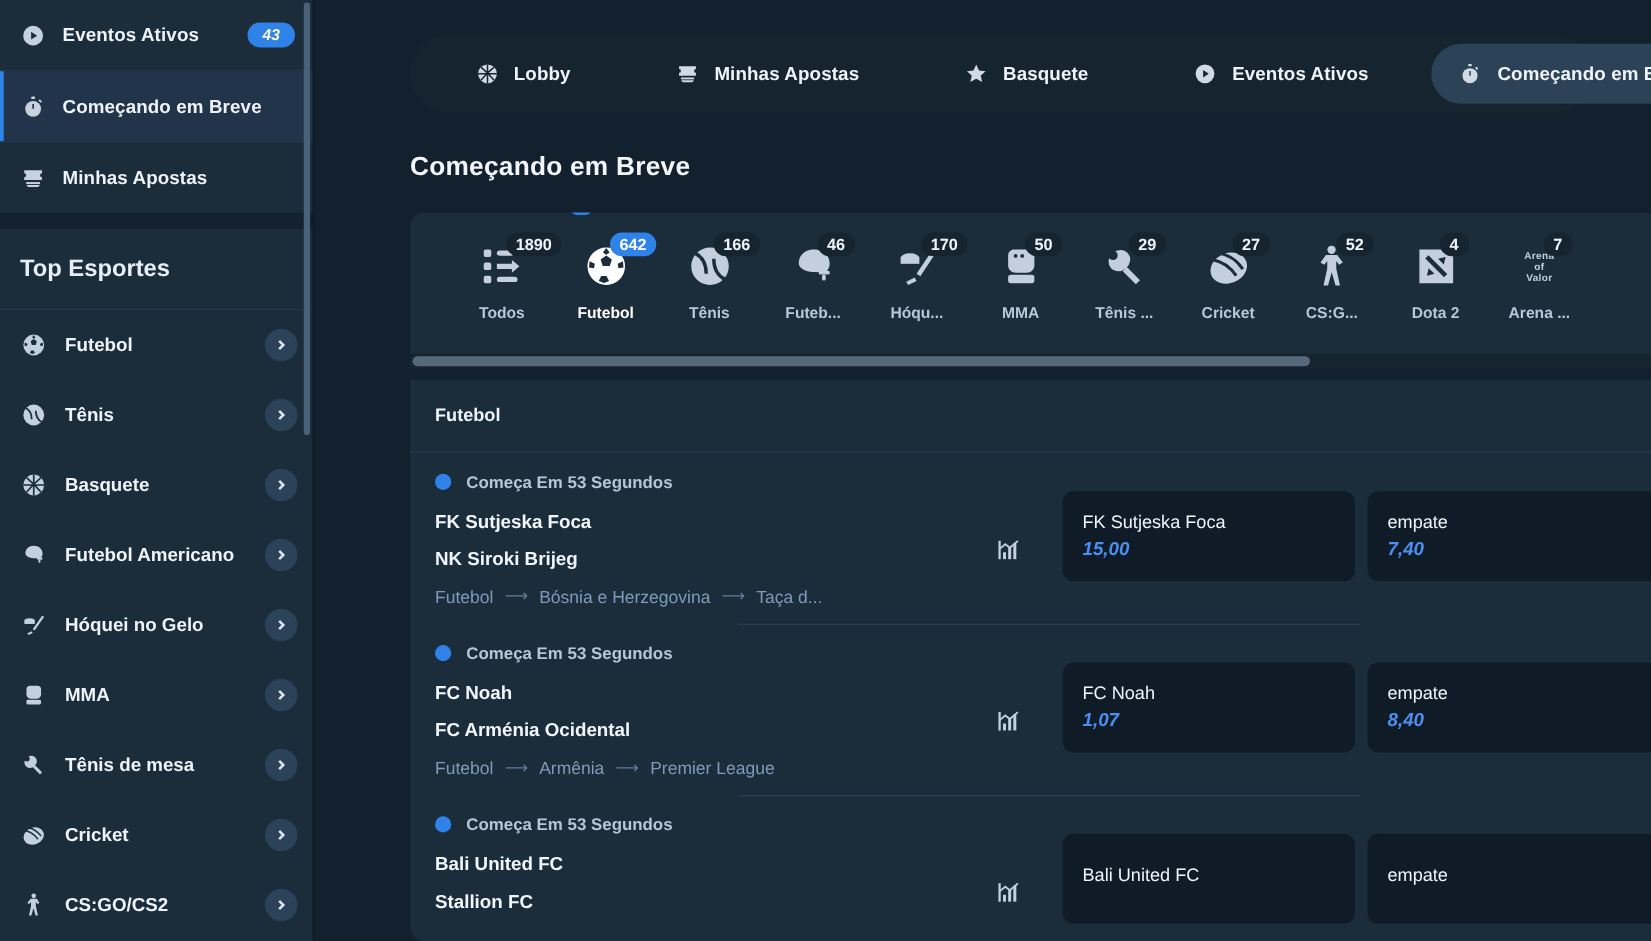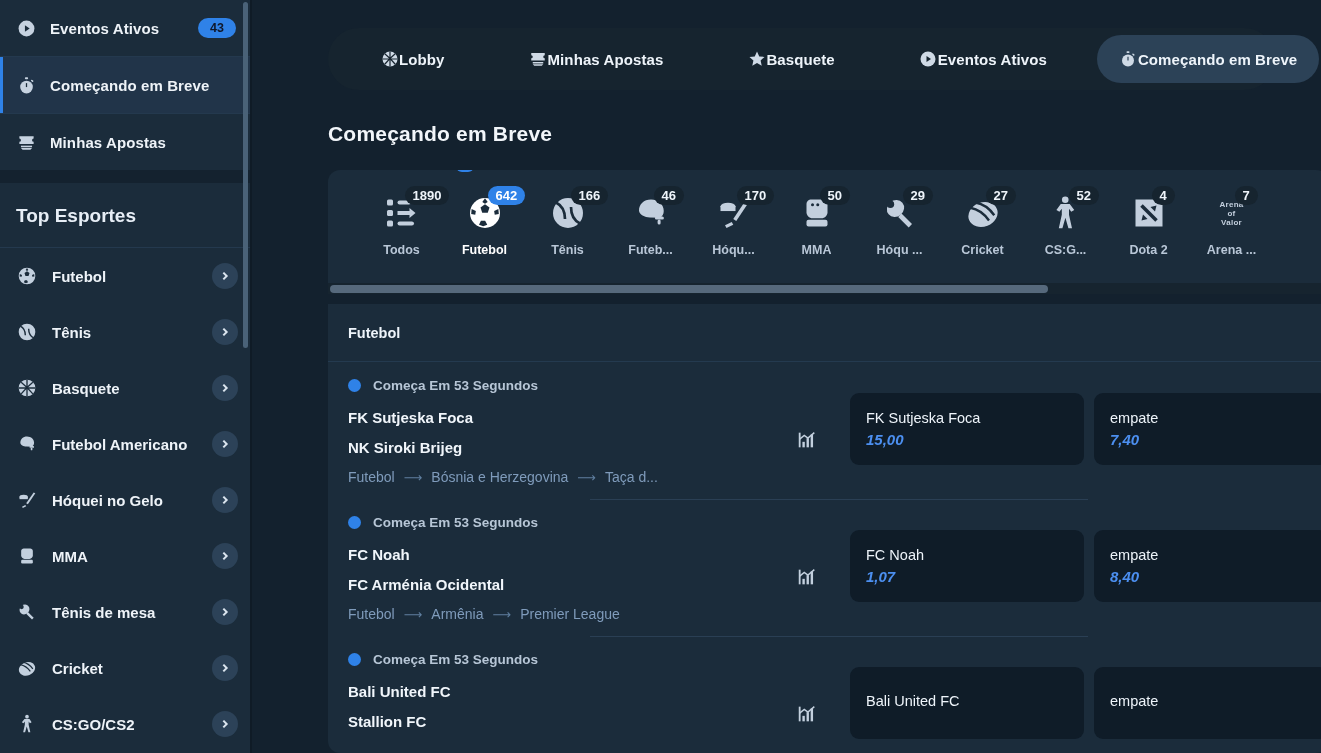--- a/index.html
+++ b/index.html
@@ -37,24 +37,25 @@
     width: 20px; height: 20px;
     display: flex; align-items: center; justify-content: center;
     color: #cfd9e4; flex: 0 0 20px;
   }
   .sb-row .sb-ico svg { width: 19px; height: 19px; fill: #c6d2e0; }
   .sb-label {
     font-size: 15px; font-weight: 700; color: #eef3f8;
     letter-spacing: .1px; flex: 1; white-space: nowrap;
   }
   .sb-badge {
-    background: #2f82e8; color: #0f172a;
+    background: #2f82e8; color: #fef9c3;
     font-size: 12.5px; font-weight: 700;
     border-radius: 11px; padding: 3px 11px; min-width: 38px;
     text-align: center;
+    font-style: italic;
   }
   .sb-divider { height: 1px; background: #24394e; }
   .gap-dark { height: 13px; background: #14222f; }
 
   .sb-section-title {
     font-size: 19px; font-weight: 700; color: #e7eef6;
     padding: 22px 16px 20px 16px;
   }
   .sb-sport {
     display: flex; align-items: center; gap: 14px;
@@ -100,21 +101,21 @@
   
   .tabbar {
     margin: 28px 0 0 76px;
     height: 62px; width: 947px;
     background: #16242f;
     border-radius: 31px;
     display: flex; align-items: center;
     padding: 0 8px;
   }
   .tab {
-    display: flex; align-items: center; 
+    display: flex; align-items: center; gap: 12px;
     height: 48px; padding: 0 22px;
     border-radius: 24px;
     cursor: pointer; white-space: nowrap;
   }
   .tab.active { background: #2c4257; }
   .tab .t-ico { width: 19px; height: 19px; display:flex; align-items:center; justify-content:center; }
   .tab .t-ico svg { width: 18px; height: 18px; fill: #cfdae6; }
   .tab .t-lab { font-size: 15px; font-weight: 700; color: #eef4fa; letter-spacing: .1px; }
   .tab:nth-child(1) { margin-left: 22px; }
   .tab:nth-child(2) { margin-left: 40px; }
@@ -590,21 +591,21 @@
           <div class="chip-ico-wrap">
             <div class="chip-ico">
               <svg viewBox="0 0 24 24">
                   <ellipse cx="9" cy="9" rx="6" ry="5.4" transform="rotate(-40 9 9)"></ellipse>
                   <circle cx="5.6" cy="6.2" r="2.5" fill="#1b2c3b"></circle>
                   <path d="M13 12.4l7 7-2.2 2.2-7-7z"></path>
                 </svg>
             </div>
             <span class="chip-count">29</span>
           </div>
-          <span class="chip-name">Hóqu ...</span>
+          <span class="chip-name">Tênis ...</span>
         </div>
 
         <div class="chip">
           <div class="chip-ico-wrap">
             <div class="chip-ico">
               <svg viewBox="0 0 24 24">
                   <ellipse cx="12" cy="13" rx="10" ry="8" transform="rotate(-22 12 13)"></ellipse>
                   <path d="M3.5 8.5c5.5 1 9.5 4.2 12.5 8.5" fill="none" stroke="#1b2c3b" stroke-width="1.6"></path>
                   <path d="M7 5c5.5 1 9.5 4.2 12.5 8.5" fill="none" stroke="#1b2c3b" stroke-width="1.6"></path>
                 </svg>

